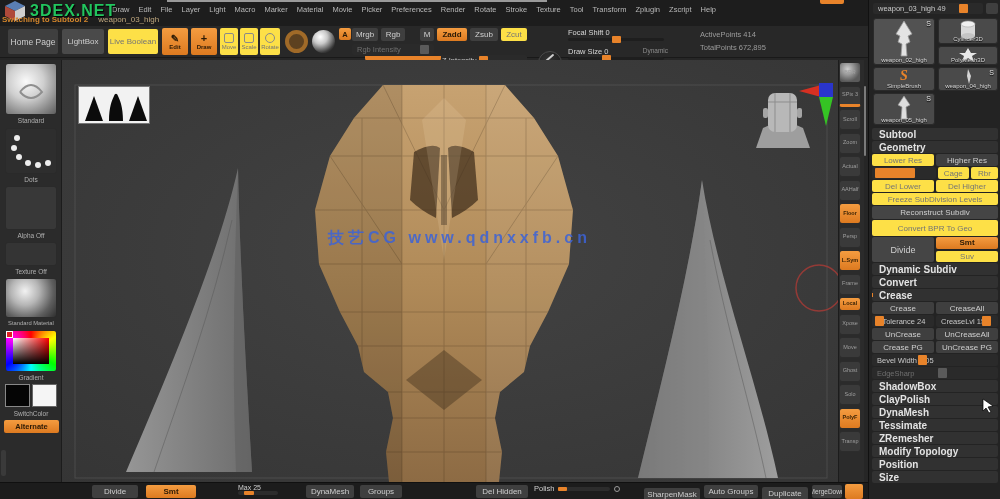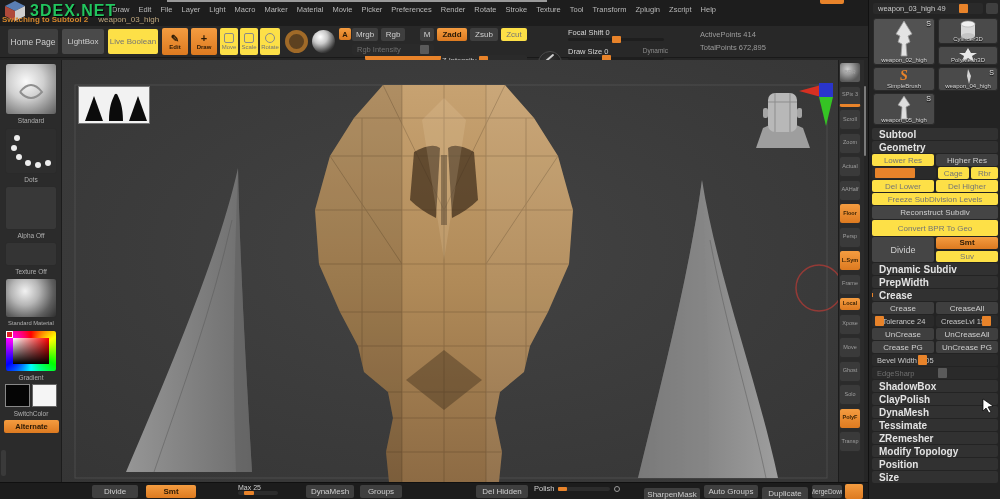--- a/index.html
+++ b/index.html
@@ -270,20 +270,21 @@
     </svg>
 
     <div class="abs" style="left:16px;top:26px;width:72px;height:38px;background:#f2f2f2;border:1px solid #777">
       <svg width="70" height="36">
         <polygon points="6,34 15,9 24,34" fill="#0b0b0b"></polygon>
         <path d="M30,34 C30,20 33,13 35,9 C36,6 38,6 39,9 C41,13 44,20 44,34 Z" fill="#0b0b0b"></path>
         <polygon points="50,34 59,9 68,34" fill="#0b0b0b"></polygon>
       </svg>
     </div>
 
+    <div class="watermark">技艺CG www.qdnxxfb.cn</div>
   </div>
 
   <div class="abs" style="left:838px;top:60px;width:26px;height:439px;background:#2b2b2b;border-left:1px solid #1c1c1c"></div>
   <div class="abs shelf">
     <div class="sbtn" style="background:radial-gradient(circle at 38% 32%,#cfcfcf,#5a5a5a 70%)">BPR</div>
     <div class="sbtn" style="border-bottom:3px solid #e8832a">SPix 3</div>
     <div class="sbtn">Scroll</div>
     <div class="sbtn">Zoom</div>
     <div class="sbtn">Actual</div>
     <div class="sbtn">AAHalf</div>
@@ -375,21 +376,21 @@
       <div class="btn" style="height:13px;background:#454545">Reconstruct Subdiv</div>
       <div class="btn dim" style="height:16px">Convert BPR To Geo</div>
       <div class="prow" style="height:25px">
         <div class="btn" style="flex:1;font-size:9px;background:#454545">Divide</div>
         <div style="flex:1;display:flex;flex-direction:column;gap:2px">
           <div class="btn orange" style="flex:1">Smt</div>
           <div class="btn dim" style="flex:1">Suv</div>
         </div>
       </div>
       <div class="hdr" style="height:12px">Dynamic Subdiv</div>
-      <div class="hdr" style="height:12px">PrepWidth</div>
+      <div class="hdr" style="height:12px">Convert</div>
       <div class="hdr" style="height:12px;position:relative">
         <span style="position:absolute;left:-3px;top:4px;width:4px;height:4px;background:#e8832a"></span>
         <span>Crease</span>
       </div>
       <div class="prow" style="height:12px">
         <div class="btn" style="flex:1">Crease</div>
         <div class="btn" style="flex:1">CreaseAll</div>
       </div>
       <div class="prow" style="height:12px">
         <div class="sliderbar" style="flex:1">

